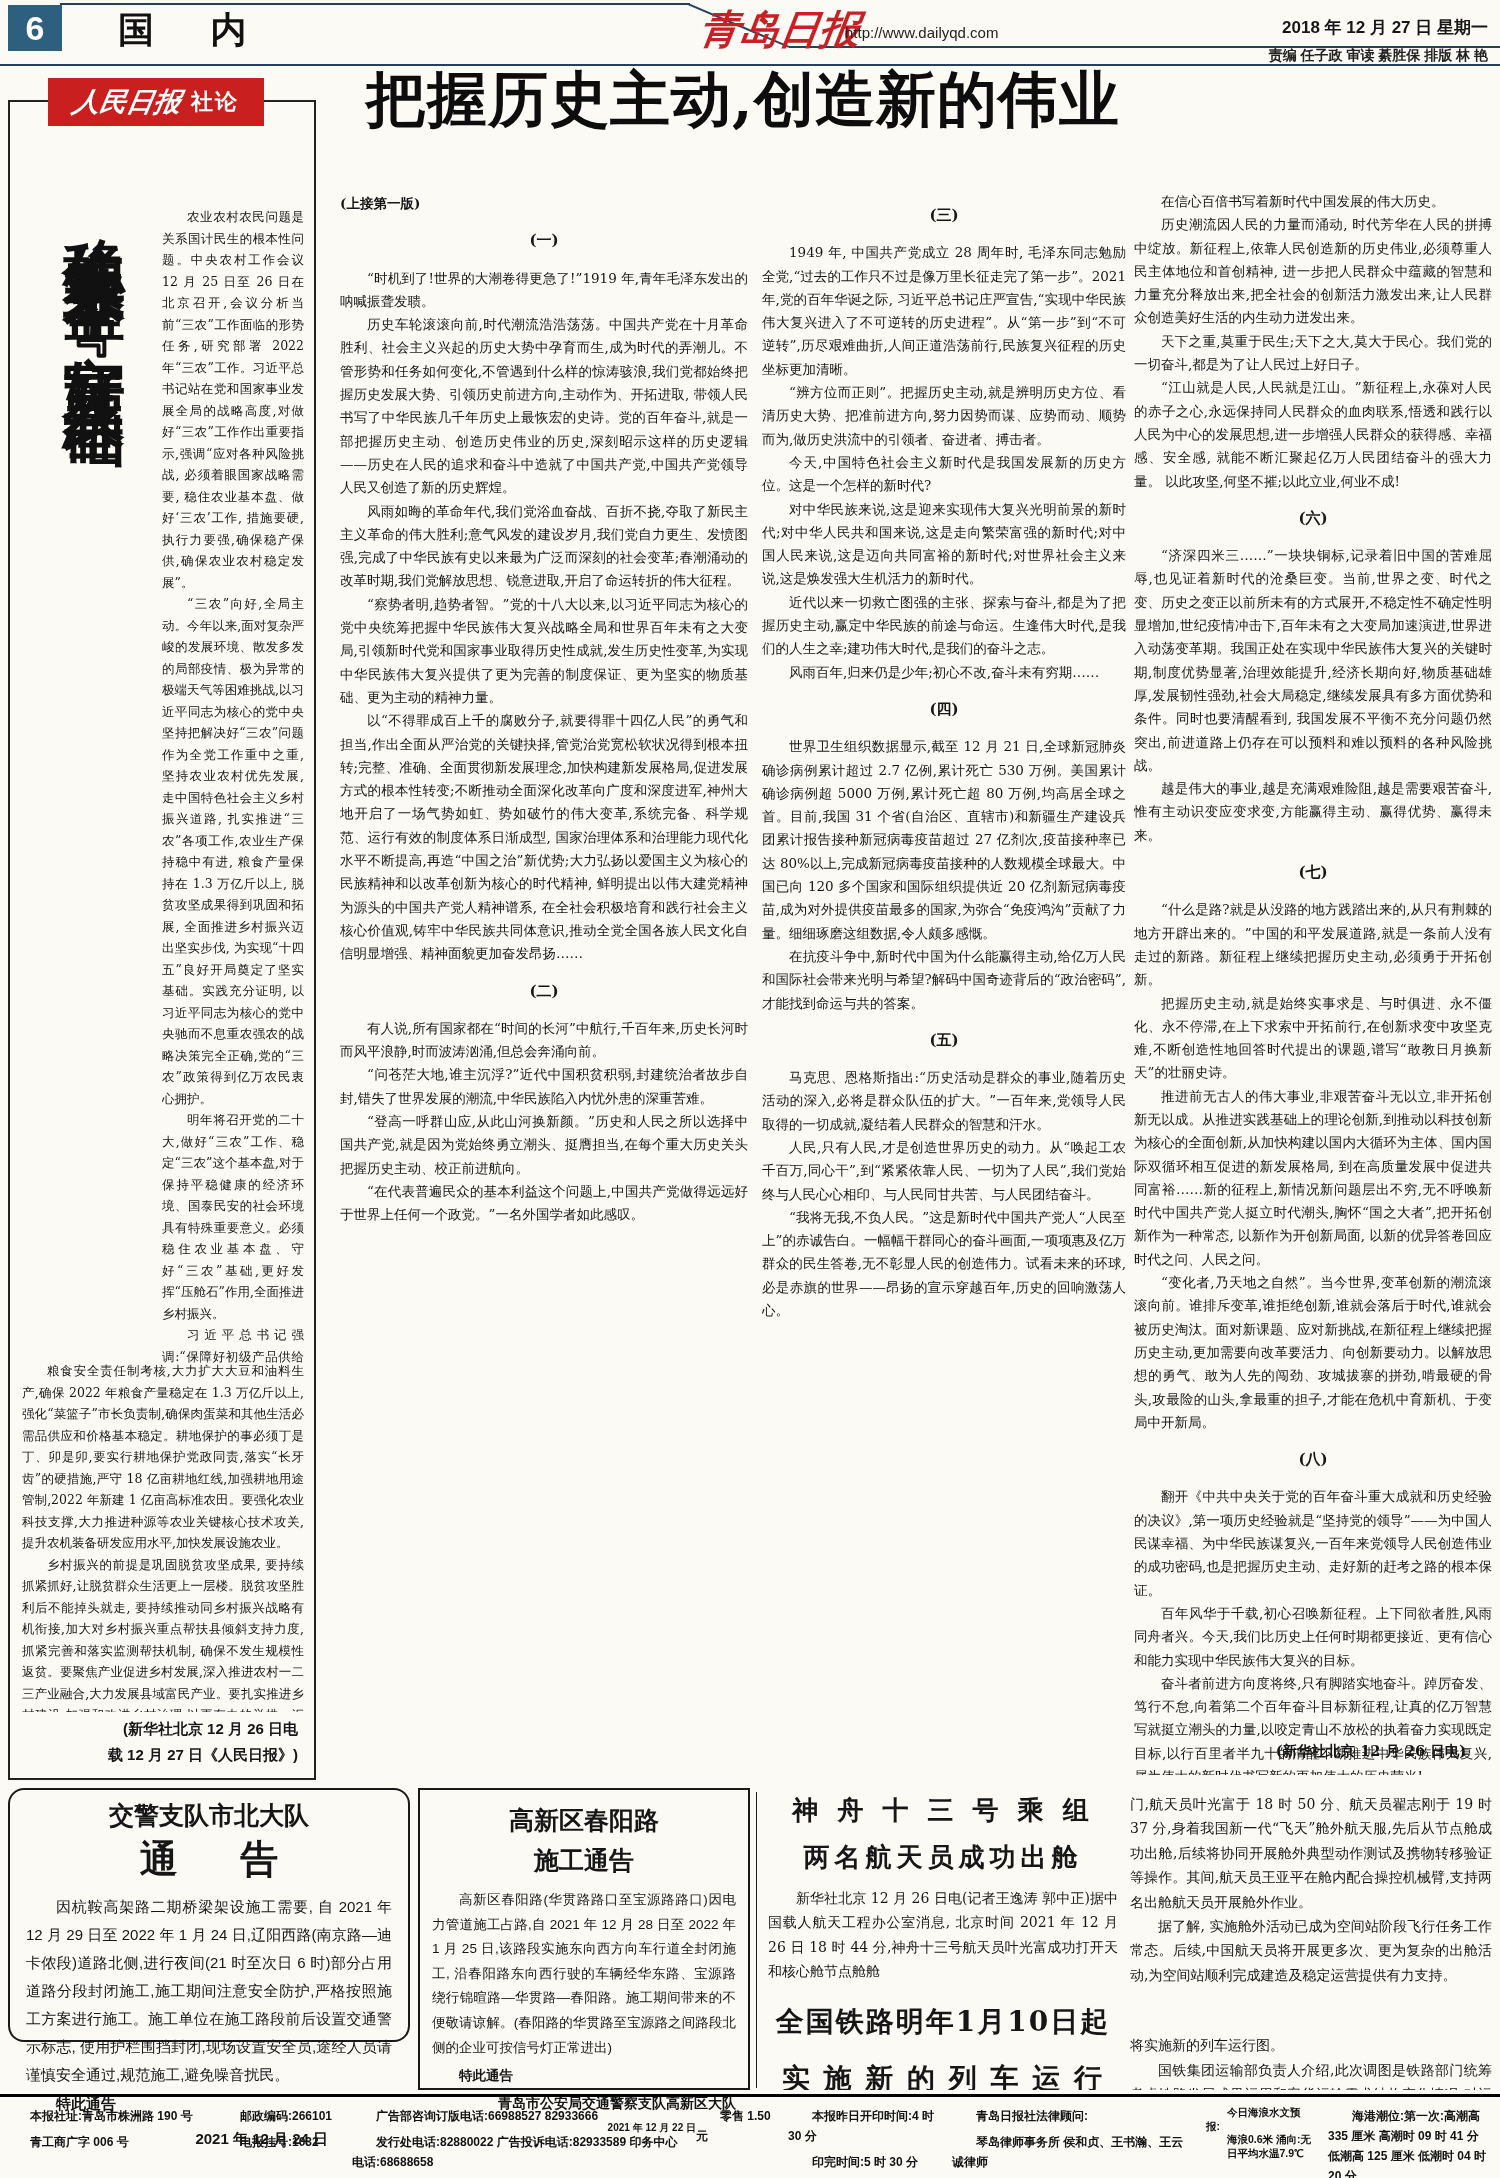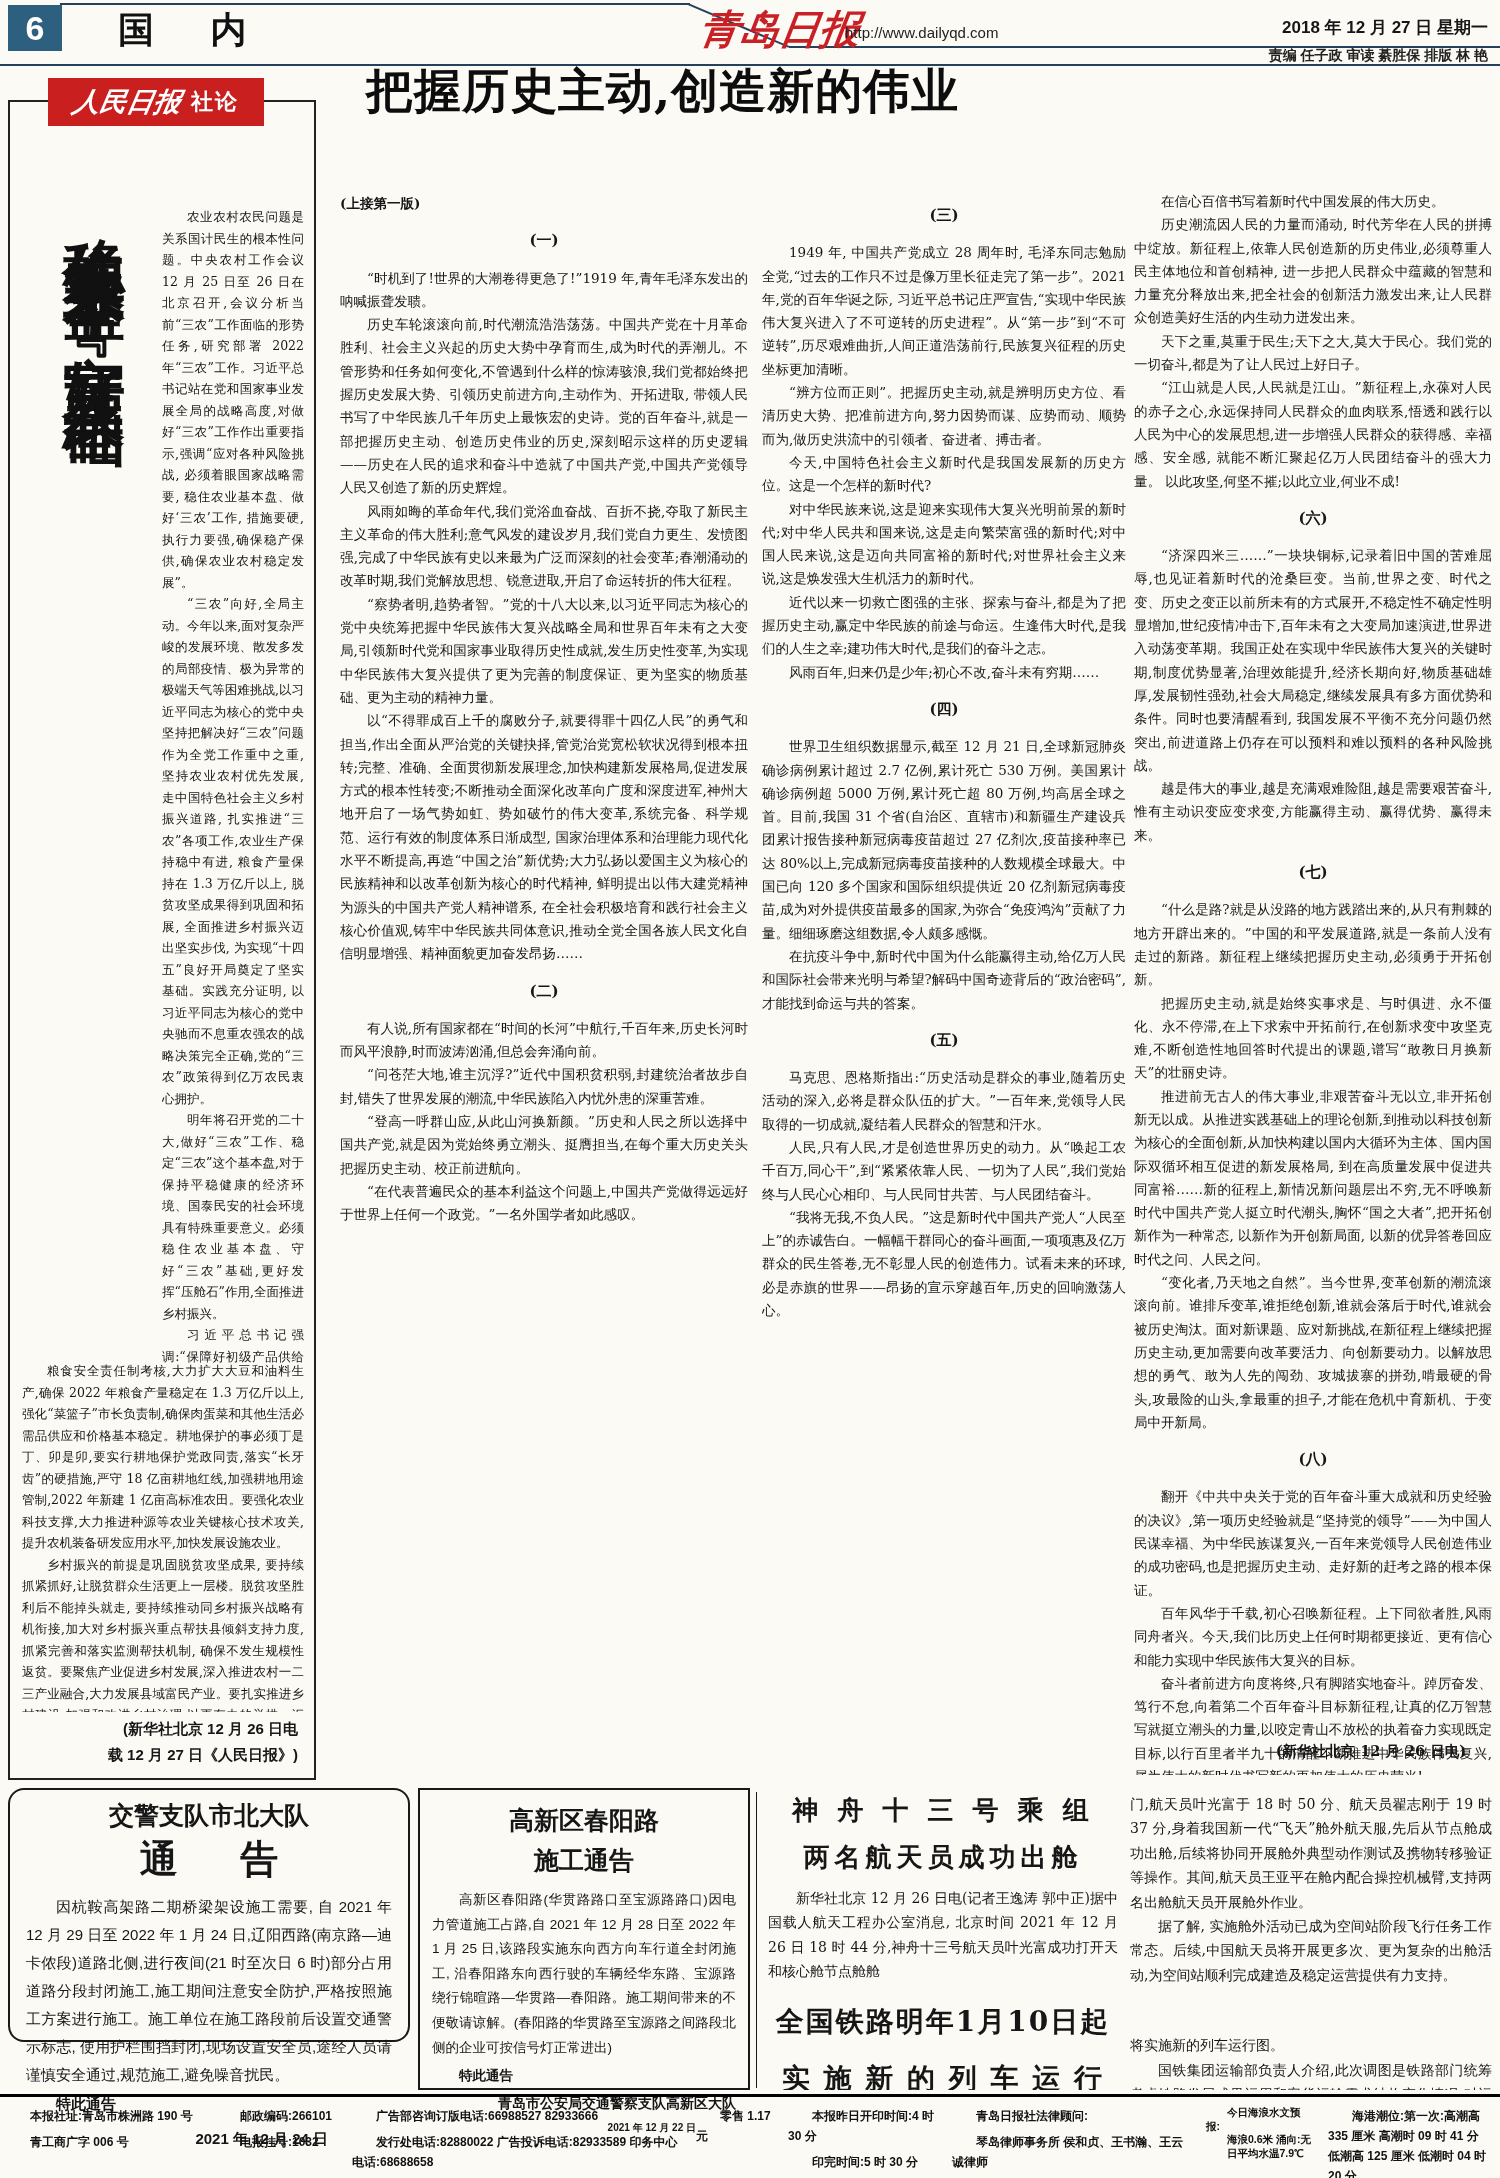--- a/index.html
+++ b/index.html
@@ -29,21 +29,21 @@
   .edit-headline{position:absolute;left:28px;top:86px;height:1168px;width:112px;
                  writing-mode:vertical-rl;text-orientation:upright;
                  font-size:62px;font-weight:900;letter-spacing:7px;color:#111;line-height:112px;}
   .edit-narrow{position:absolute;left:152px;top:104px;width:142px;height:1158px;overflow:hidden;
                font-size:12.5px;line-height:21.5px;text-align:justify;}
   .edit-wide{position:absolute;left:12px;top:1258px;width:282px;height:352px;overflow:hidden;
              font-size:12.5px;line-height:21.5px;text-align:justify;}
   .edit-credit{position:absolute;right:16px;top:1614px;text-align:right;font-weight:bold;
                font-size:15px;line-height:26px;font-family:"Liberation Sans",sans-serif;}
   
-  .main-headline{position:absolute;left:366px;top:60px;width:1010px;font-size:47px;font-weight:900;
+  .main-headline{position:absolute;left:366px;top:60px;width:1010px;font-size:60px;font-weight:900;
                  letter-spacing:1px;color:#0d0d0d;white-space:nowrap;}
   .acol{position:absolute;top:190px;height:1585px;overflow:hidden;font-size:13.5px;line-height:23.3px;text-align:justify;}
   #acol1{left:340px;width:408px;}
   #acol2{left:762px;width:364px;}
   #acol3{left:1134px;width:358px;}
   .acol p,.blk-p{margin:0;text-indent:2em;}
   .blk-note{font-weight:bold;margin:2px 0 10px 0;}
   .blk-marker{text-align:center;font-weight:bold;font-size:15px;margin:14px 0;text-indent:0;}
   .blk-gap{height:46px;}
   .art-credit{position:absolute;left:1134px;top:1742px;width:358px;text-align:right;font-weight:bold;
@@ -217,21 +217,21 @@
       </div>
     <div class="fg" style="width:122px">
         <p class="blk-p">邮政编码:266101</p>
         <p class="blk-p">电报挂号:1032</p>
       </div>
     <div class="fg" style="width:330px">
         <p class="blk-p">广告部咨询订版电话:66988527 82933666</p>
         <p class="blk-p">发行处电话:82880022  广告投诉电话:82933589  印务中心电话:68688658</p>
       </div>
     <div class="fg" style="width:78px">
-        <p class="blk-p">零售 1.17 元</p>
+        <p class="blk-p">零售 1.50 元</p>
         <p class="blk-p"></p>
       </div>
     <div class="fg" style="width:150px">
         <p class="blk-p">本报昨日开印时间:4 时 30 分</p>
         <p class="blk-p">印完时间:5 时 30 分</p>
       </div>
     <div class="fg" style="width:240px">
         <p class="blk-p">青岛日报社法律顾问:</p>
         <p class="blk-p">琴岛律师事务所  侯和贞、王书瀚、王云诚律师</p>
       </div>

